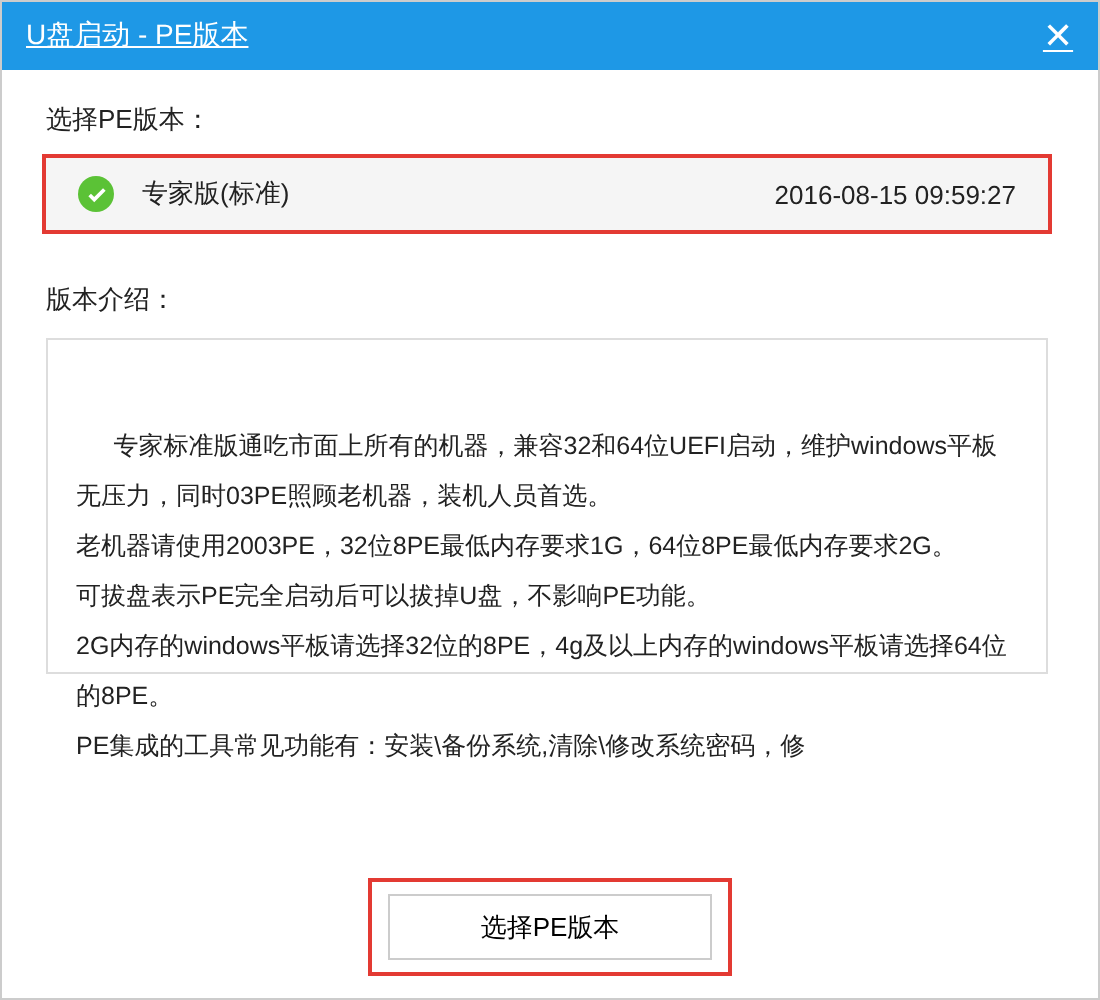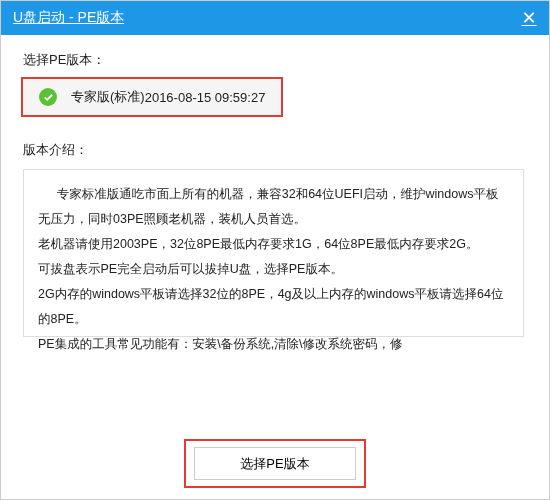--- a/index.html
+++ b/index.html
@@ -31,21 +31,21 @@
     align-items: center;
     justify-content: center;
     cursor: pointer;
     font-size: 18px;
     font-weight: 300;
   }
   .content { padding: 16px 25px 0 22px; }
   .section-label { font-size: 13px; margin-bottom: 10px; color: #222; }
   .list {
     display: flex;
-    flex-direction: row;
+    flex-direction: column;
     gap: 6px;
     margin-bottom: 26px;
   }
   .list-item {
     background: #f5f5f5;
     height: 36px;
     display: flex;
     align-items: center;
     padding: 0 16px;
     cursor: pointer;
@@ -71,21 +71,21 @@
   .item-time { color: #222; }
   .intro-text {
     border: 1px solid #ddd;
     padding: 12px 14px;
     line-height: 2;
     font-size: 12.5px;
     color: #222;
     height: 168px;
   }
   .intro-text p { text-indent: 0; }
-  .intro-text p.indent { text-indent: 1.5em; }
+  .intro-text p.indent { text-indent: 1.5em; margin-top: 29px; }
   .footer {
     position: absolute;
     bottom: 14px;
     left: 0;
     right: 0;
     display: flex;
     justify-content: center;
   }
   .select-btn {
     width: 162px;
@@ -126,21 +126,21 @@
         <span class="item-label">专家版(标准)</span>
         <span class="item-time">2016-08-15 09:59:27</span>
       </div>
     </div>
 
   <div class="section-label">版本介绍：</div>
 
   <div class="intro-text">
     <p class="indent">专家标准版通吃市面上所有的机器，兼容32和64位UEFI启动，维护windows平板无压力，同时03PE照顾老机器，装机人员首选。</p>
     <p>老机器请使用2003PE，32位8PE最低内存要求1G，64位8PE最低内存要求2G。</p>
-    <p>可拔盘表示PE完全启动后可以拔掉U盘，选择PE版本。</p>
+    <p>可拔盘表示PE完全启动后可以拔掉U盘，不影响PE功能。</p>
     <p>2G内存的windows平板请选择32位的8PE，4g及以上内存的windows平板请选择64位的8PE。</p>
     <p>PE集成的工具常见功能有：安装\备份系统,清除\修改系统密码，修</p>
   </div>
 </div>
 
 <div class="footer">
   <div class="select-btn-wrap">
     <button class="select-btn">选择PE版本</button>
   </div>
 </div>

